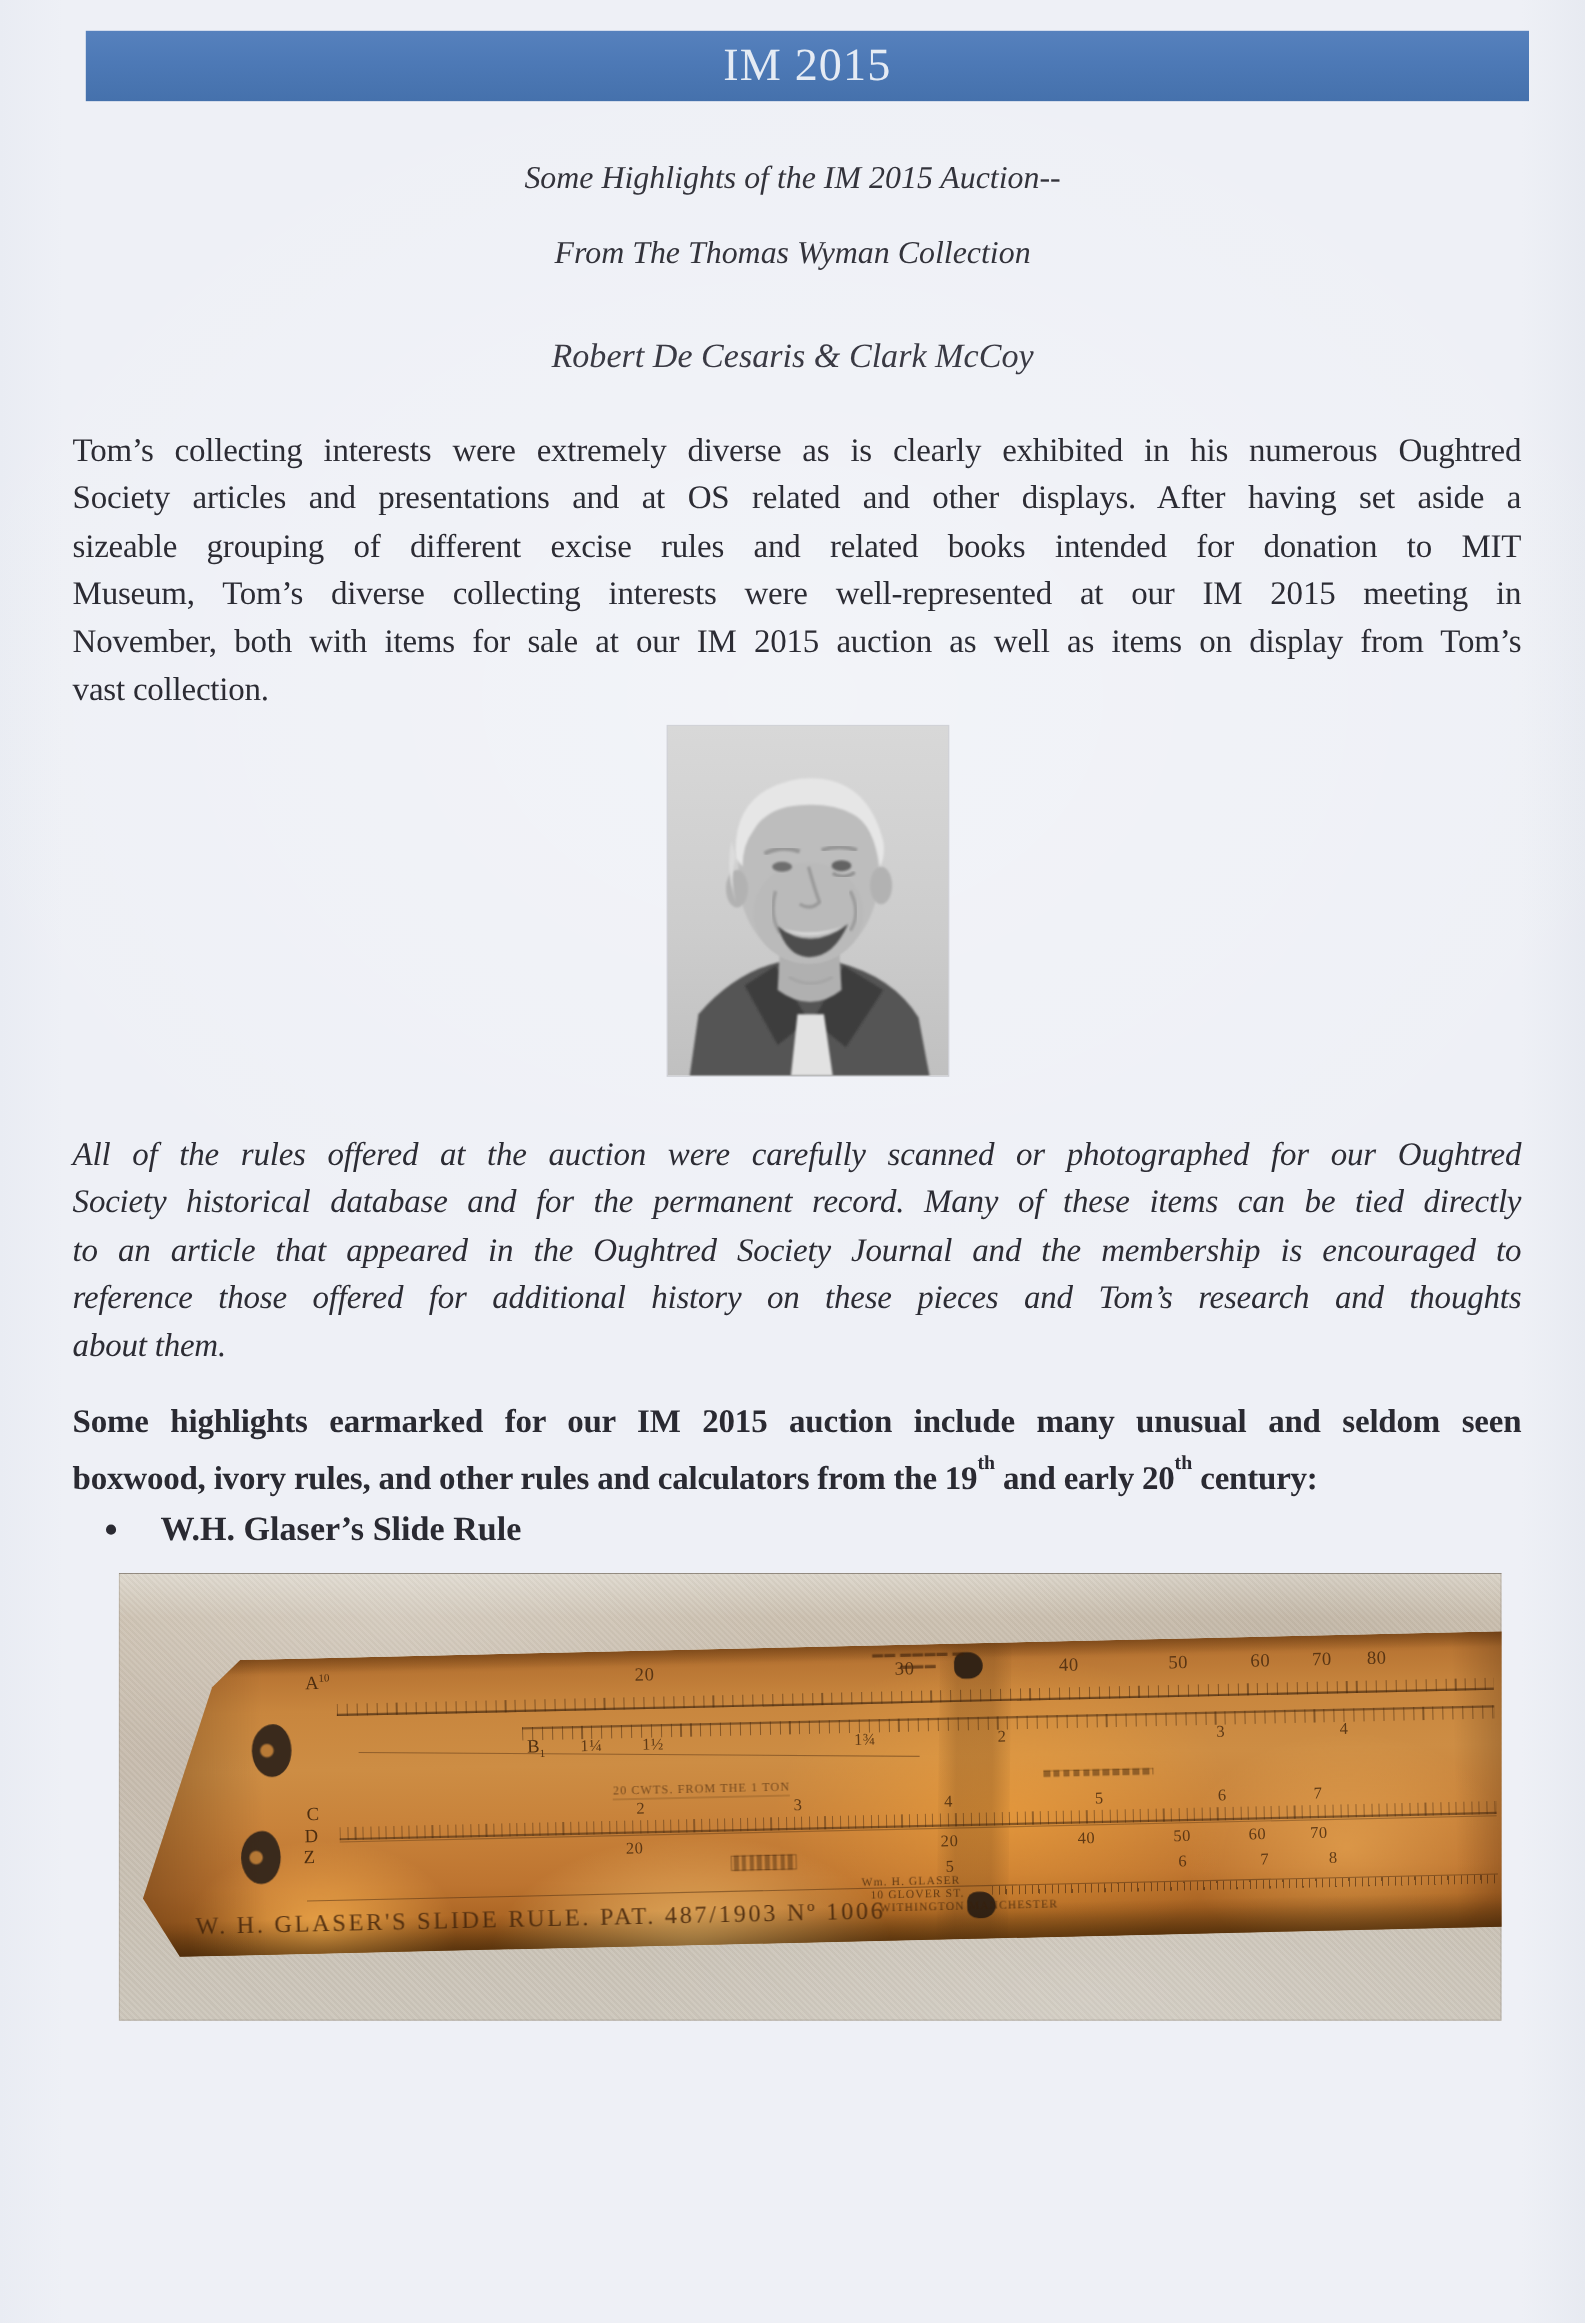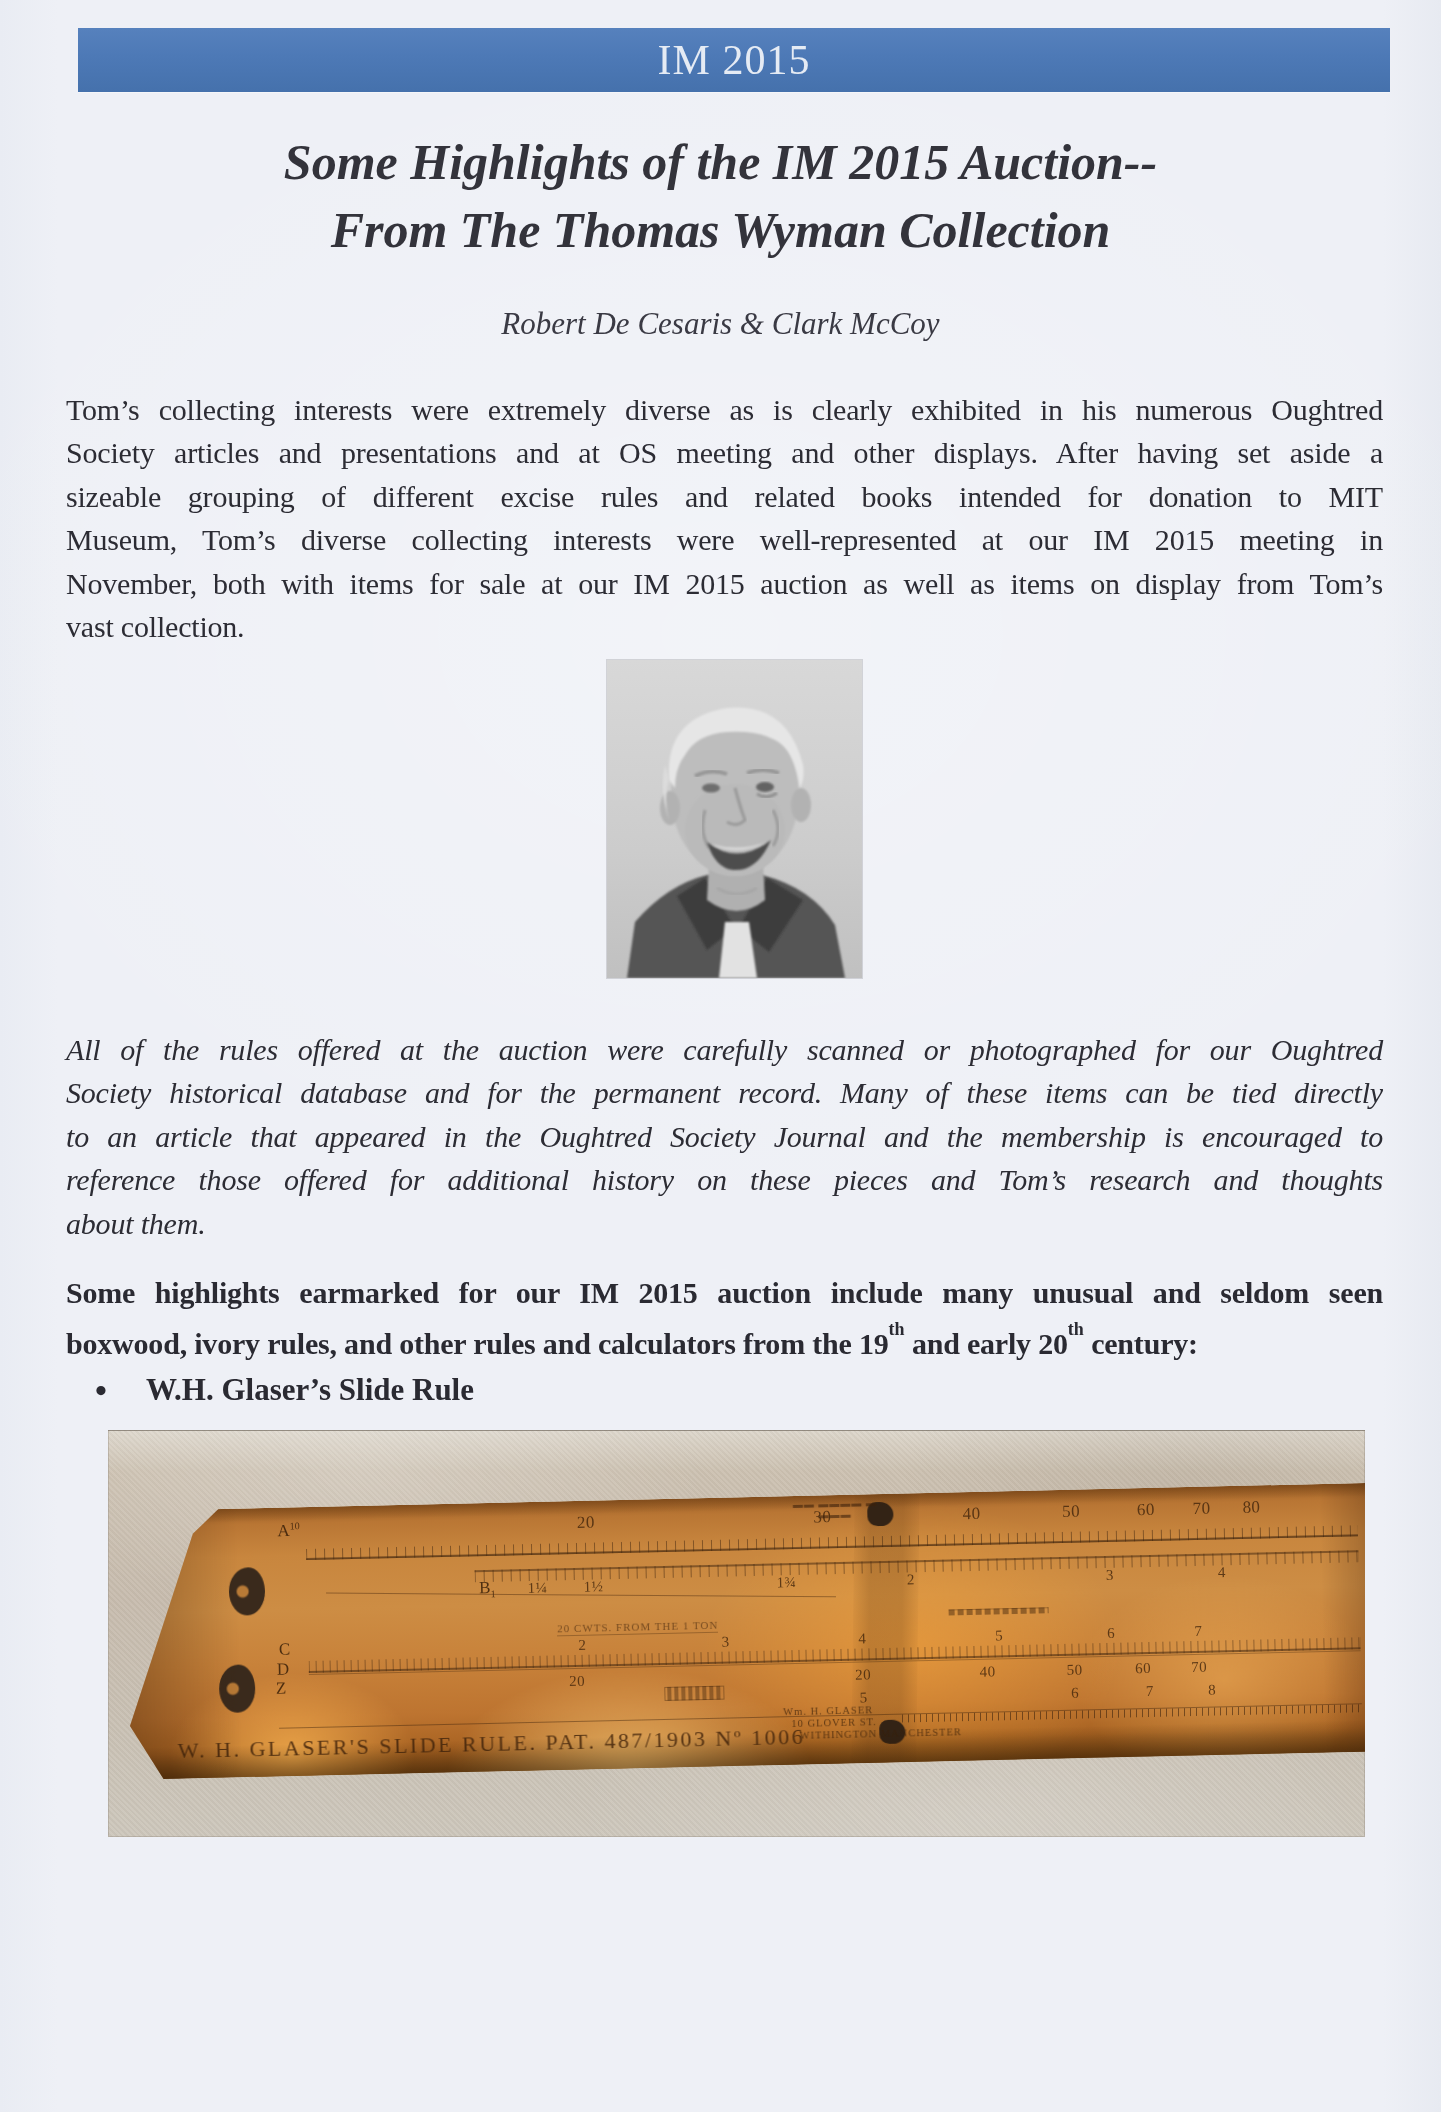--- a/index.html
+++ b/index.html
@@ -20,21 +20,21 @@
     display:flex;align-items:center;justify-content:center;
     box-shadow:0 1px 0 rgba(255,255,255,.4);
   }
   .header-bar .hdr-title{
     color:#eef2f8;font-size:42px;letter-spacing:1px;opacity:.95;
   }
 
   
   .article-title{
     position:absolute;left:0;top:128px;width:1441px;text-align:center;
-    font-weight:bold;font-style:italic;font-size:50px;line-height:68px;color:#33333b;
+    font-weight:normal;font-style:italic;font-size:29px;line-height:68px;color:#33333b;
   }
   .byline{
     position:absolute;left:0;top:306px;width:1441px;text-align:center;
     font-style:italic;font-size:31px;color:#3a3a44;
   }
 
   
   .para{position:absolute;left:66px;width:1317px;font-size:30px;line-height:43.4px;
     letter-spacing:-0.2px;color:#2c2c34;}
   .pline{text-align:justify;text-align-last:justify;white-space:nowrap;}
@@ -155,21 +155,21 @@
 
   <div class="article-title">
     <div>Some Highlights of the IM 2015 Auction--</div>
     <div>From The Thomas Wyman Collection</div>
   </div>
 
   <div class="byline">Robert De Cesaris &amp; Clark McCoy</div>
 
   <div class="para para1">
     <div class="pline">Tom’s collecting interests were extremely diverse as is clearly exhibited in his numerous Oughtred</div>
-    <div class="pline">Society articles and presentations and at OS meeting and other displays. After having set aside a</div>
+    <div class="pline">Society articles and presentations and at OS related and other displays. After having set aside a</div>
     <div class="pline">sizeable grouping of different excise rules and related books intended for donation to MIT</div>
     <div class="pline">Museum, Tom’s diverse collecting interests were well-represented at our IM 2015 meeting in</div>
     <div class="pline">November, both with items for sale at our IM 2015 auction as well as items on display from Tom’s</div>
     <div class="pline last">vast collection.</div>
   </div>
 
   <div class="portrait">
     <svg viewBox="0 0 255 318" xmlns="http://www.w3.org/2000/svg">
       <defs>
         <linearGradient id="pbg" x1="0" y1="0" x2="0" y2="1">

